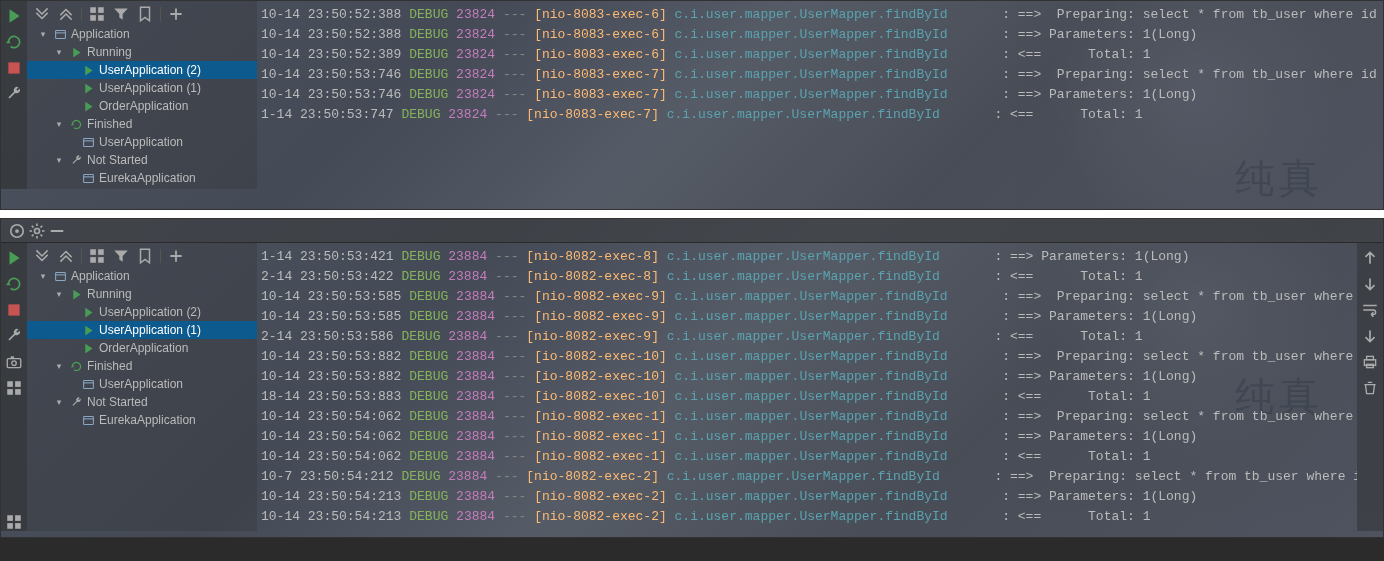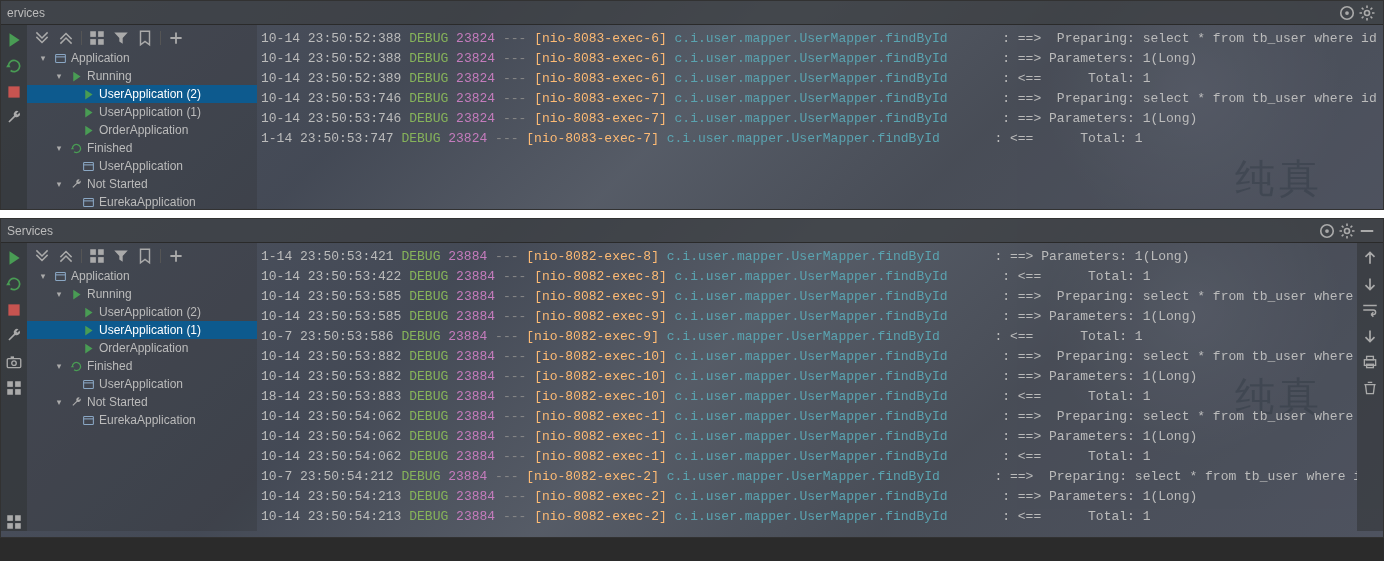--- a/index.html
+++ b/index.html
@@ -35,36 +35,20 @@
 .right-gutter { width:26px; background:rgba(49,51,53,.55); display:flex; flex-direction:column; align-items:center; gap:8px; padding-top:6px; }
 .gap { height:8px; background:#fff; }
 svg { display:block; }
 </style>
 </head>
 <body>
 
 <div id="root">
     <div class="panel" style="height:210px">
     <div class="panel-bg"></div>
-    <div class="hdr">
-      <span class="hdr-title">ervices</span>
-      <span class="hdr-ico">
-          <svg viewBox="0 0 16 16">
-            <circle cx="8" cy="8" r="5" fill="none" stroke="#aaa" stroke-width="1.3"></circle>
-            <circle cx="8" cy="8" r="1.5" fill="#aaa"></circle>
-          </svg>
-        </span>
-      <span class="hdr-ico">
-          <svg viewBox="0 0 16 16">
-            <circle cx="8" cy="8" r="2" fill="none" stroke="#aaa" stroke-width="1.3"></circle>
-            <path fill="none" stroke="#aaa" stroke-width="1.3" d="M8 2v2M8 12v2M2 8h2M12 8h2M3.8 3.8l1.4 1.4M10.8 10.8l1.4 1.4M3.8 12.2l1.4-1.4M10.8 5.2l1.4-1.4"></path>
-          </svg>
-        </span>
-
-    </div>
     <div class="body">
       <div class="gutter">
         <span class="gut-ico green">
             <svg viewBox="0 0 16 16">
               <path fill="#499c54" d="M4 2l9 6-9 6z"></path>
             </svg>
           </span>
         <span class="gut-ico green">
             <svg viewBox="0 0 16 16">
               <path fill="none" stroke="#499c54" stroke-width="1.5" d="M3 8a5 5 0 1 1 2 4"></path>
@@ -209,21 +193,20 @@
           <div class="log-line"><span>10-14 23:50:53:746</span> <span class="lvl">DEBUG</span> <span class="pid">23824</span> <span class="dash">---</span> <span class="thr">[nio-8083-exec-7]</span> <span class="logger">c.i.user.mapper.UserMapper.findById</span>       <span>: ==&gt;  Preparing: select * from tb_user where id = ?</span></div>
           <div class="log-line"><span>10-14 23:50:53:746</span> <span class="lvl">DEBUG</span> <span class="pid">23824</span> <span class="dash">---</span> <span class="thr">[nio-8083-exec-7]</span> <span class="logger">c.i.user.mapper.UserMapper.findById</span>       <span>: ==&gt; Parameters: 1(Long)</span></div>
           <div class="log-line"><span>1-14 23:50:53:747</span> <span class="lvl">DEBUG</span> <span class="pid">23824</span> <span class="dash">---</span> <span class="thr">[nio-8083-exec-7]</span> <span class="logger">c.i.user.mapper.UserMapper.findById</span>       <span>: &lt;==      Total: 1</span></div>
         </div>
       </div>
     </div>
     <div class="gap"></div>
     <div class="panel" style="height:320px">
     <div class="panel-bg"></div>
     <div class="hdr">
-      <span class="hdr-title">Services</span>
       <span class="hdr-ico">
           <svg viewBox="0 0 16 16">
             <circle cx="8" cy="8" r="5" fill="none" stroke="#aaa" stroke-width="1.3"></circle>
             <circle cx="8" cy="8" r="1.5" fill="#aaa"></circle>
           </svg>
         </span>
       <span class="hdr-ico">
           <svg viewBox="0 0 16 16">
             <circle cx="8" cy="8" r="2" fill="none" stroke="#aaa" stroke-width="1.3"></circle>
             <path fill="none" stroke="#aaa" stroke-width="1.3" d="M8 2v2M8 12v2M2 8h2M12 8h2M3.8 3.8l1.4 1.4M10.8 10.8l1.4 1.4M3.8 12.2l1.4-1.4M10.8 5.2l1.4-1.4"></path>
@@ -397,24 +380,24 @@
               <svg viewBox="0 0 16 16">
                 <rect x="2" y="3" width="12" height="10" rx="1" fill="none" stroke="#8aa7c4" stroke-width="1.3"></rect>
                 <line x1="2" y1="6" x2="14" y2="6" stroke="#8aa7c4" stroke-width="1.3"></line>
               </svg>
             </span>
       <span>EurekaApplication</span>
     </div>
   </div>
   <div class="log">
           <div class="log-line"><span>1-14 23:50:53:421</span> <span class="lvl">DEBUG</span> <span class="pid">23884</span> <span class="dash">---</span> <span class="thr">[nio-8082-exec-8]</span> <span class="logger">c.i.user.mapper.UserMapper.findById</span>       <span>: ==&gt; Parameters: 1(Long)</span></div>
-          <div class="log-line"><span>10-14 23:50:53:422</span> <span class="lvl">DEBUG</span> <span class="pid">23884</span> <span class="dash">---</span> <span class="thr">[nio-8082-exec-8]</span> <span class="logger">c.i.user.mapper.UserMapper.findById</span>       <span>: &lt;==      Total: 1</span></div>
+          <div class="log-line"><span>2-14 23:50:53:422</span> <span class="lvl">DEBUG</span> <span class="pid">23884</span> <span class="dash">---</span> <span class="thr">[nio-8082-exec-8]</span> <span class="logger">c.i.user.mapper.UserMapper.findById</span>       <span>: &lt;==      Total: 1</span></div>
           <div class="log-line"><span>10-14 23:50:53:585</span> <span class="lvl">DEBUG</span> <span class="pid">23884</span> <span class="dash">---</span> <span class="thr">[nio-8082-exec-9]</span> <span class="logger">c.i.user.mapper.UserMapper.findById</span>       <span>: ==&gt;  Preparing: select * from tb_user where id = ?</span></div>
           <div class="log-line"><span>10-14 23:50:53:585</span> <span class="lvl">DEBUG</span> <span class="pid">23884</span> <span class="dash">---</span> <span class="thr">[nio-8082-exec-9]</span> <span class="logger">c.i.user.mapper.UserMapper.findById</span>       <span>: ==&gt; Parameters: 1(Long)</span></div>
-          <div class="log-line"><span>10-7 23:50:53:586</span> <span class="lvl">DEBUG</span> <span class="pid">23884</span> <span class="dash">---</span> <span class="thr">[nio-8082-exec-9]</span> <span class="logger">c.i.user.mapper.UserMapper.findById</span>       <span>: &lt;==      Total: 1</span></div>
+          <div class="log-line"><span>2-14 23:50:53:586</span> <span class="lvl">DEBUG</span> <span class="pid">23884</span> <span class="dash">---</span> <span class="thr">[nio-8082-exec-9]</span> <span class="logger">c.i.user.mapper.UserMapper.findById</span>       <span>: &lt;==      Total: 1</span></div>
           <div class="log-line"><span>10-14 23:50:53:882</span> <span class="lvl">DEBUG</span> <span class="pid">23884</span> <span class="dash">---</span> <span class="thr">[io-8082-exec-10]</span> <span class="logger">c.i.user.mapper.UserMapper.findById</span>       <span>: ==&gt;  Preparing: select * from tb_user where id = ?</span></div>
           <div class="log-line"><span>10-14 23:50:53:882</span> <span class="lvl">DEBUG</span> <span class="pid">23884</span> <span class="dash">---</span> <span class="thr">[io-8082-exec-10]</span> <span class="logger">c.i.user.mapper.UserMapper.findById</span>       <span>: ==&gt; Parameters: 1(Long)</span></div>
           <div class="log-line"><span>18-14 23:50:53:883</span> <span class="lvl">DEBUG</span> <span class="pid">23884</span> <span class="dash">---</span> <span class="thr">[io-8082-exec-10]</span> <span class="logger">c.i.user.mapper.UserMapper.findById</span>       <span>: &lt;==      Total: 1</span></div>
           <div class="log-line"><span>10-14 23:50:54:062</span> <span class="lvl">DEBUG</span> <span class="pid">23884</span> <span class="dash">---</span> <span class="thr">[nio-8082-exec-1]</span> <span class="logger">c.i.user.mapper.UserMapper.findById</span>       <span>: ==&gt;  Preparing: select * from tb_user where id = ?</span></div>
           <div class="log-line"><span>10-14 23:50:54:062</span> <span class="lvl">DEBUG</span> <span class="pid">23884</span> <span class="dash">---</span> <span class="thr">[nio-8082-exec-1]</span> <span class="logger">c.i.user.mapper.UserMapper.findById</span>       <span>: ==&gt; Parameters: 1(Long)</span></div>
           <div class="log-line"><span>10-14 23:50:54:062</span> <span class="lvl">DEBUG</span> <span class="pid">23884</span> <span class="dash">---</span> <span class="thr">[nio-8082-exec-1]</span> <span class="logger">c.i.user.mapper.UserMapper.findById</span>       <span>: &lt;==      Total: 1</span></div>
           <div class="log-line"><span>10-7 23:50:54:212</span> <span class="lvl">DEBUG</span> <span class="pid">23884</span> <span class="dash">---</span> <span class="thr">[nio-8082-exec-2]</span> <span class="logger">c.i.user.mapper.UserMapper.findById</span>       <span>: ==&gt;  Preparing: select * from tb_user where id = ?</span></div>
           <div class="log-line"><span>10-14 23:50:54:213</span> <span class="lvl">DEBUG</span> <span class="pid">23884</span> <span class="dash">---</span> <span class="thr">[nio-8082-exec-2]</span> <span class="logger">c.i.user.mapper.UserMapper.findById</span>       <span>: ==&gt; Parameters: 1(Long)</span></div>
           <div class="log-line"><span>10-14 23:50:54:213</span> <span class="lvl">DEBUG</span> <span class="pid">23884</span> <span class="dash">---</span> <span class="thr">[nio-8082-exec-2]</span> <span class="logger">c.i.user.mapper.UserMapper.findById</span>       <span>: &lt;==      Total: 1</span></div>
         </div>

